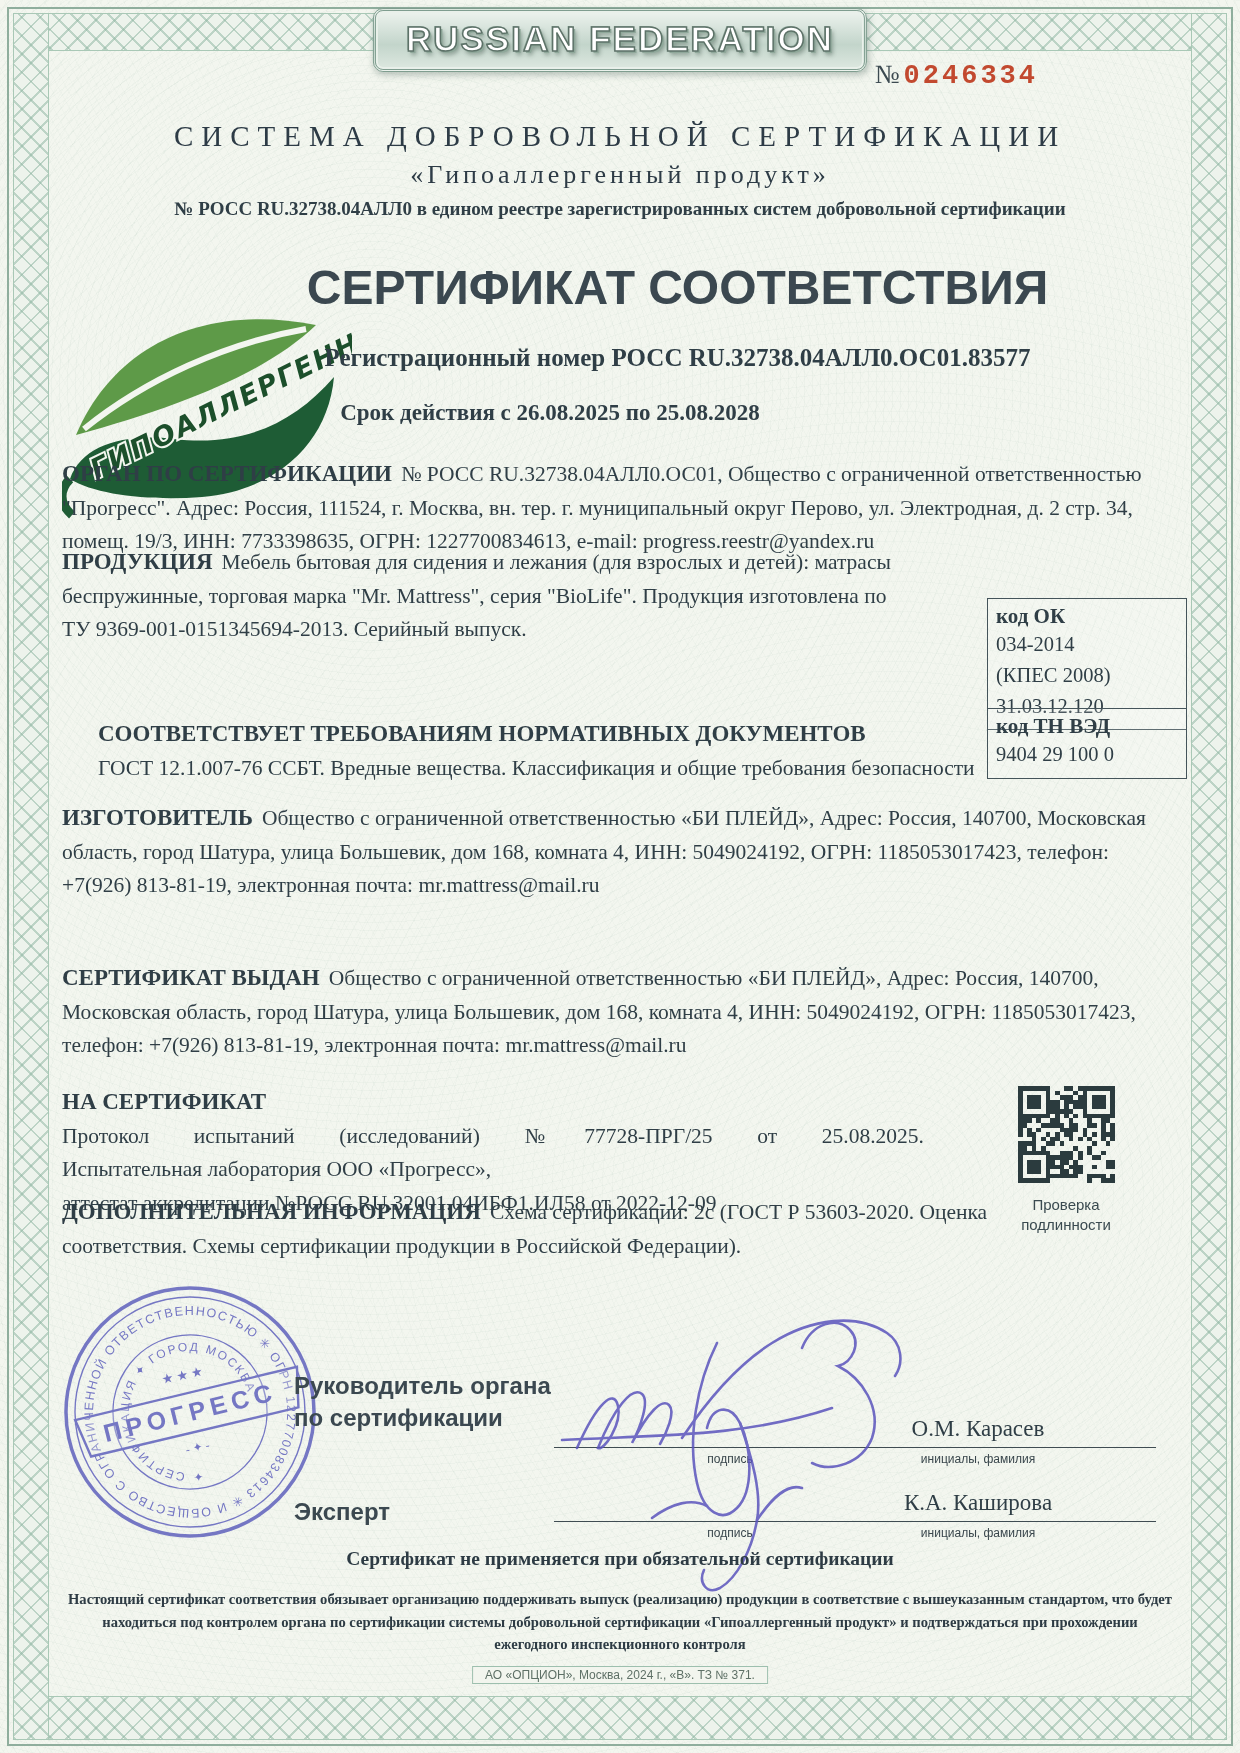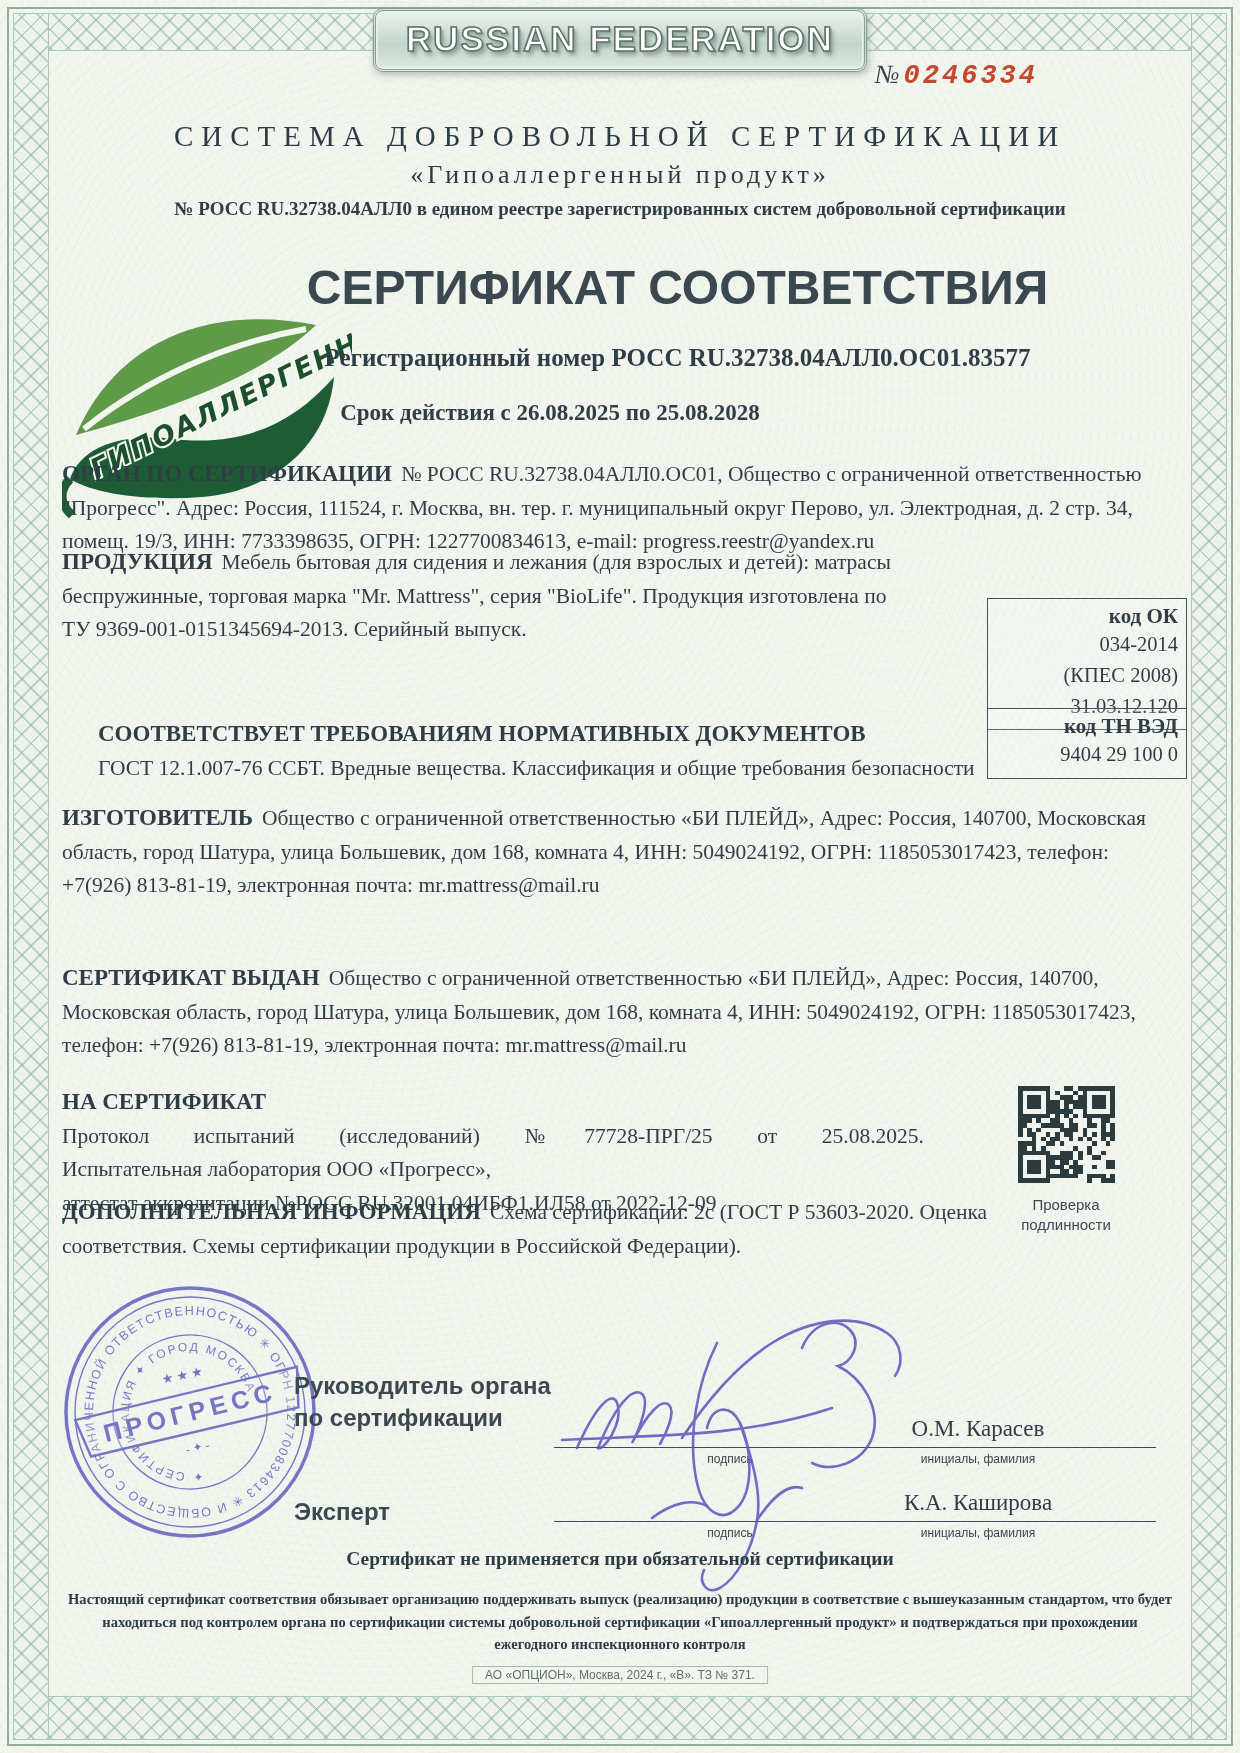--- a/index.html
+++ b/index.html
@@ -22,21 +22,21 @@
   .band.right{top:13px;bottom:13px;right:13px;width:34px;}
 
   .banner{position:absolute;top:8px;left:50%;transform:translateX(-50%);
     padding:8px 30px 10px;background:linear-gradient(180deg,#edf3ee,#c3d5cb 58%,#dde8e0);
     border:3px double #7f9d8f;border-radius:10px;
     box-shadow:0 0 0 2px #e9f0ea inset, 2px 3px 7px rgba(70,95,85,.35);z-index:5;}
   .banner-text{font-family:"Liberation Sans", sans-serif;font-weight:bold;font-size:35px;
     letter-spacing:2px;color:#ffffff;-webkit-text-stroke:1.5px #5d7268;
     text-shadow:2px 2px 0 #8fa89a,-1px -1px 0 #93aca0,3px 4px 4px rgba(55,75,65,.45);white-space:nowrap;}
 
-  .serial{position:absolute;top:60px;right:202px;z-index:4;white-space:nowrap;font-style:italic;}
+  .serial{position:absolute;top:60px;right:202px;z-index:4;white-space:nowrap;}
   .serial .nsign{font-size:26px;color:#3c4a51;}
   .serial .digits{font-family:"Liberation Mono", monospace;font-weight:bold;font-size:27px;
     color:#c2492f;letter-spacing:3px;}
 
   .content{position:absolute;left:62px;top:48px;width:1116px;height:1657px;color:#2f3e46;}
   .abs{position:absolute;}
   .sys-title{top:72px;left:0;right:0;text-align:center;font-size:29px;letter-spacing:8px;color:#2d3b46;white-space:nowrap;}
   .sys-subtitle{top:112px;left:0;right:0;text-align:center;font-size:26px;letter-spacing:4px;color:#2d3b46;}
   .registry{top:150px;left:0;right:0;text-align:center;font-size:19px;font-weight:bold;}
   .main-title{top:212px;left:115px;right:0;text-align:center;
@@ -48,21 +48,21 @@
   .lead{font-weight:bold;font-size:23px;margin-right:9px;}
   .organ{top:408px;left:0;width:1104px;}
   .product{top:496px;left:0;width:848px;}
   .conforms{top:668px;left:0;width:900px;margin-left:36px;}
   .manufacturer{top:752px;left:0;width:1104px;}
   .issued{top:912px;left:0;width:1104px;}
   .basis{top:1036px;left:0;width:862px;}
   .justified{text-align:justify;text-align-last:justify;}
   .additional{top:1146px;left:0;width:985px;}
 
-  .code-box{border:1.5px solid #44545a;text-align:right;padding:5px 8px 8px;background:rgba(255,255,255,.15);}
+  .code-box{border:1.5px solid #44545a;text-align:left;padding:5px 8px 8px;background:rgba(255,255,255,.15);}
   .code-box .cb-title{font-weight:bold;font-size:21px;}
   .code-box .cb-line{font-size:20.5px;line-height:1.5;}
   .code-ok{top:550px;left:925px;width:182px;}
   .code-tn{top:660px;left:925px;width:182px;}
 
   .qr-wrap{top:1038px;left:938px;width:132px;text-align:center;}
   .qr-caption{margin-top:8px;font-family:"Liberation Sans", sans-serif;font-size:15px;
     line-height:1.35;color:#3a4a50;}
 
   .logo{top:235px;left:0;width:290px;height:238px;}

